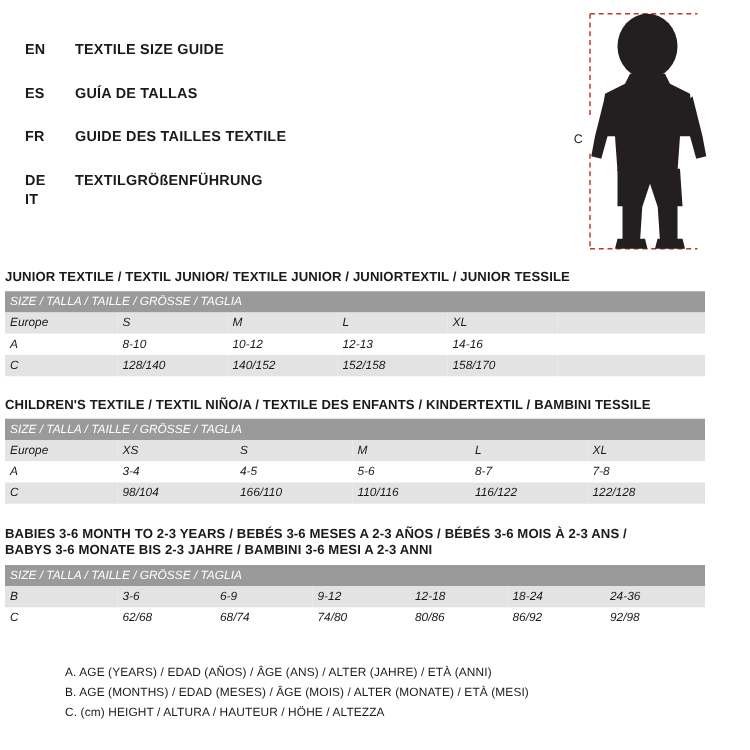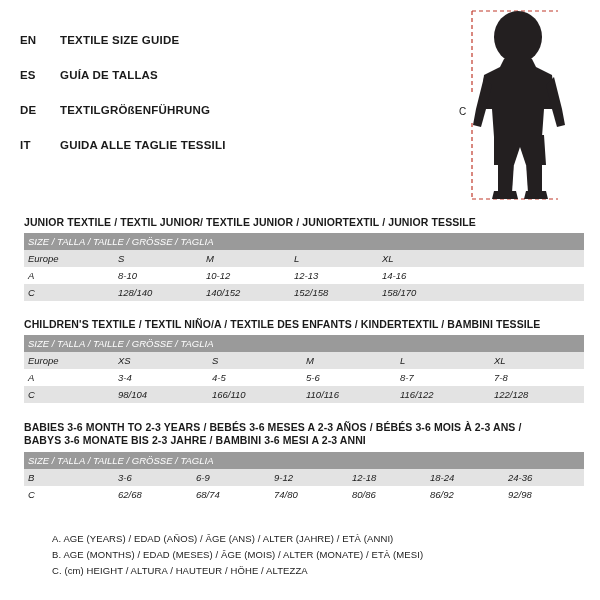--- a/index.html
+++ b/index.html
@@ -63,21 +63,21 @@
     position: absolute;
     left: 459px;
     top: 106px;
     font-size: 10px;
     color: #1a1a1a;
   }
 
   
   .section {
     position: absolute;
-    left: 24px;
+    left: 4px;
     width: 560px;
   }
   .sec-title {
     font-size: 10.5px;
     font-weight: bold;
     color: #1a1a1a;
     margin-bottom: 5px;
     letter-spacing: 0.1px;
     white-space: nowrap;
   }
@@ -133,26 +133,29 @@
   <div class="header">
     <div class="hdr-row">
       <span class="hdr-lang">EN</span>
       <span class="hdr-text">TEXTILE SIZE GUIDE</span>
     </div>
     <div class="hdr-row">
       <span class="hdr-lang">ES</span>
       <span class="hdr-text">GUÍA DE TALLAS</span>
     </div>
     <div class="hdr-row">
+      <span class="hdr-lang">FR</span>
+      <span class="hdr-text">GUIDE DES TAILLES TEXTILE</span>
+    </div>
+    <div class="hdr-row">
       <span class="hdr-lang">DE</span>
       <span class="hdr-text">TEXTILGRÖßENFÜHRUNG</span>
     </div>
     <div class="hdr-row">
       <span class="hdr-lang">IT</span>
-      <span class="hdr-text">GUIDA ALLE TAGLIE TESSILI</span>
     </div>
   </div>
 
   <div class="figure">
     <svg width="150" height="200" viewBox="0 0 150 200" xmlns="http://www.w3.org/2000/svg">
 
       <line x1="32" y1="6" x2="118" y2="6" stroke="#c0392b" stroke-width="1.2" stroke-dasharray="4,3"></line>
       <line x1="32" y1="194" x2="118" y2="194" stroke="#c0392b" stroke-width="1.2" stroke-dasharray="4,3"></line>
       <line x1="32" y1="6" x2="32" y2="88" stroke="#c0392b" stroke-width="1.2" stroke-dasharray="4,3"></line>
       <line x1="32" y1="118" x2="32" y2="194" stroke="#c0392b" stroke-width="1.2" stroke-dasharray="4,3"></line>

